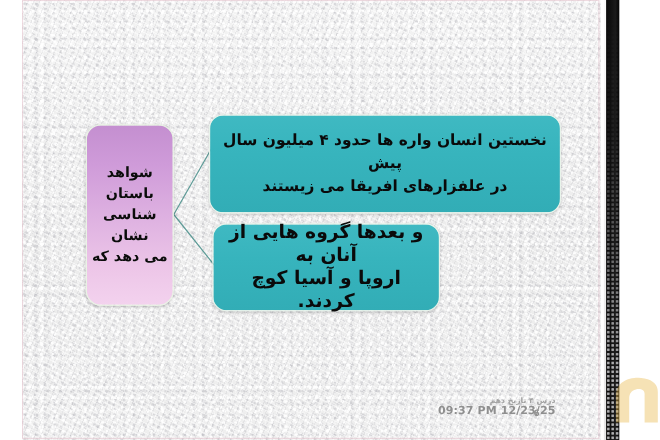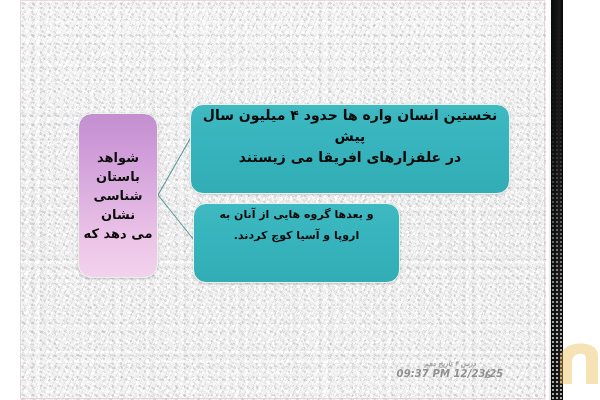--- a/index.html
+++ b/index.html
@@ -78,40 +78,40 @@
     text-align:center;direction:rtl;white-space:pre-line;
     text-shadow:0 0 1px rgba(255,255,255,.25);
   }
 
   
   .teal-box{
     position:absolute;border-radius:13px;
     background:linear-gradient(180deg,#3fb9c2 0%,#37b4bd 40%,#32adb6 100%);
     border:1.4px solid #e8f3ea;
     box-shadow:0 1px 3px rgba(0,0,0,.16);
-    display:flex;justify-content:center;
+    display:flex;align-items:center;justify-content:center;
     box-sizing:border-box;
   }
   #teal-1{left:190px;top:104px;width:320px;height:90px;}
   #teal-2{left:193px;top:203px;width:207px;height:80px;}
   .teal-text{
     color:#0a0a0a;font-weight:bold;line-height:21px;
     text-align:center;direction:rtl;white-space:pre-line;
     padding:0 10px;
   }
   #teal-1 .teal-text{font-size:14px;}
-  #teal-2 .teal-text{font-size:11px;}
+  #teal-2 .teal-text{font-size:17px;}
 
   
   .connectors{position:absolute;left:150px;top:100px;width:60px;height:190px;pointer-events:none;}
 
   
   .footer{
-    position:absolute;left:395px;top:360px;width:110px;text-align:center;
-    color:#9a9a9a;direction:rtl;font-style:italic;
+    position:absolute;left:395px;top:360px;width:110px;text-align:right;
+    color:#9a9a9a;direction:rtl;
   }
   .footer-title{font-size:7px;line-height:9px;font-weight:bold;color:#a2a2a2;}
   .footer-stamp{font-size:10px;line-height:10px;direction:ltr;color:#8f8f8f;font-weight:bold;letter-spacing:.1px;}
   .page-num{
     position:absolute;left:485px;top:371px;font-size:8px;color:#8f8f8f;font-weight:bold;direction:ltr;
   }
 </style>
 </head>
 <body>
 

